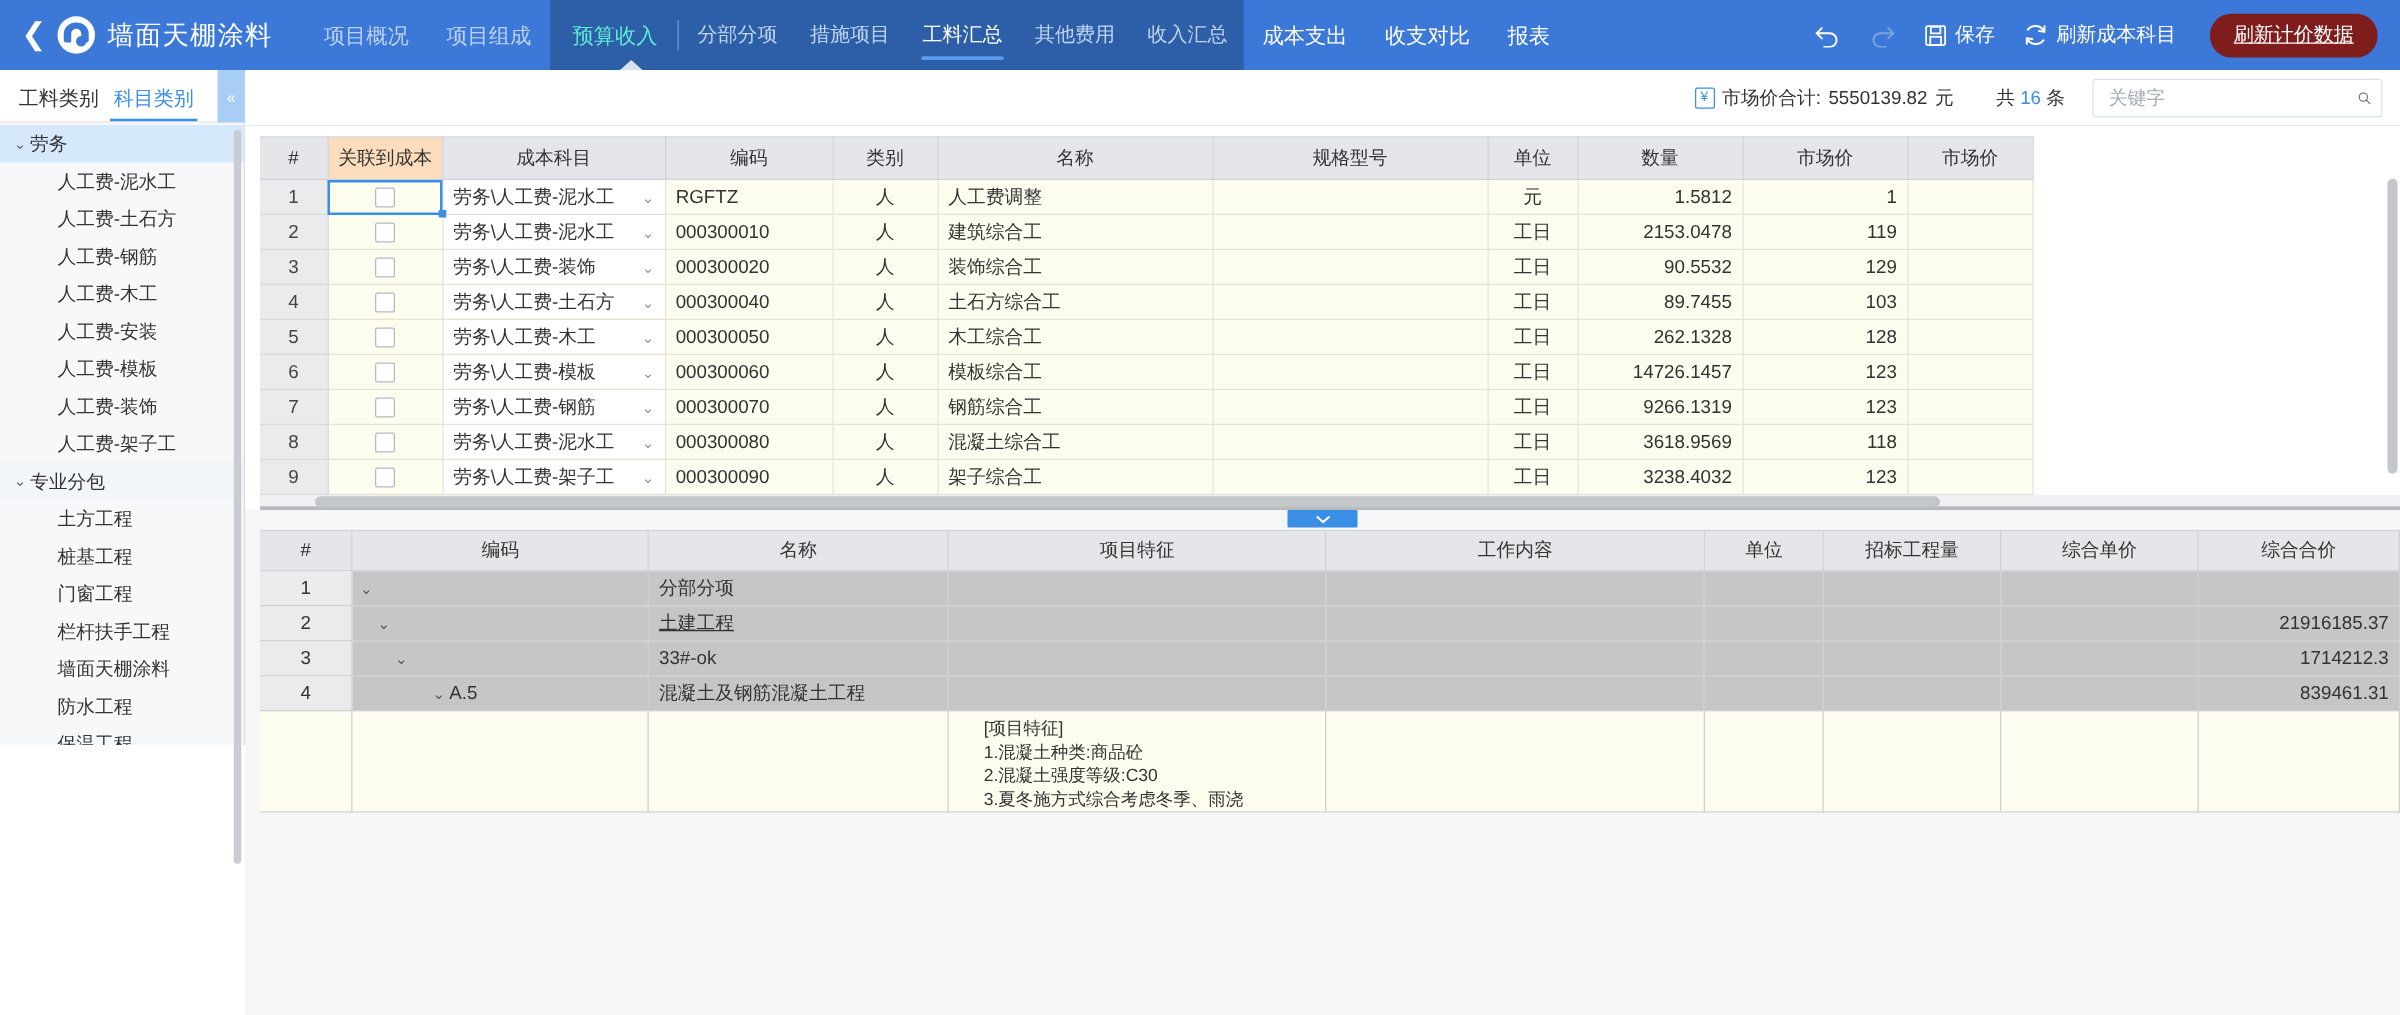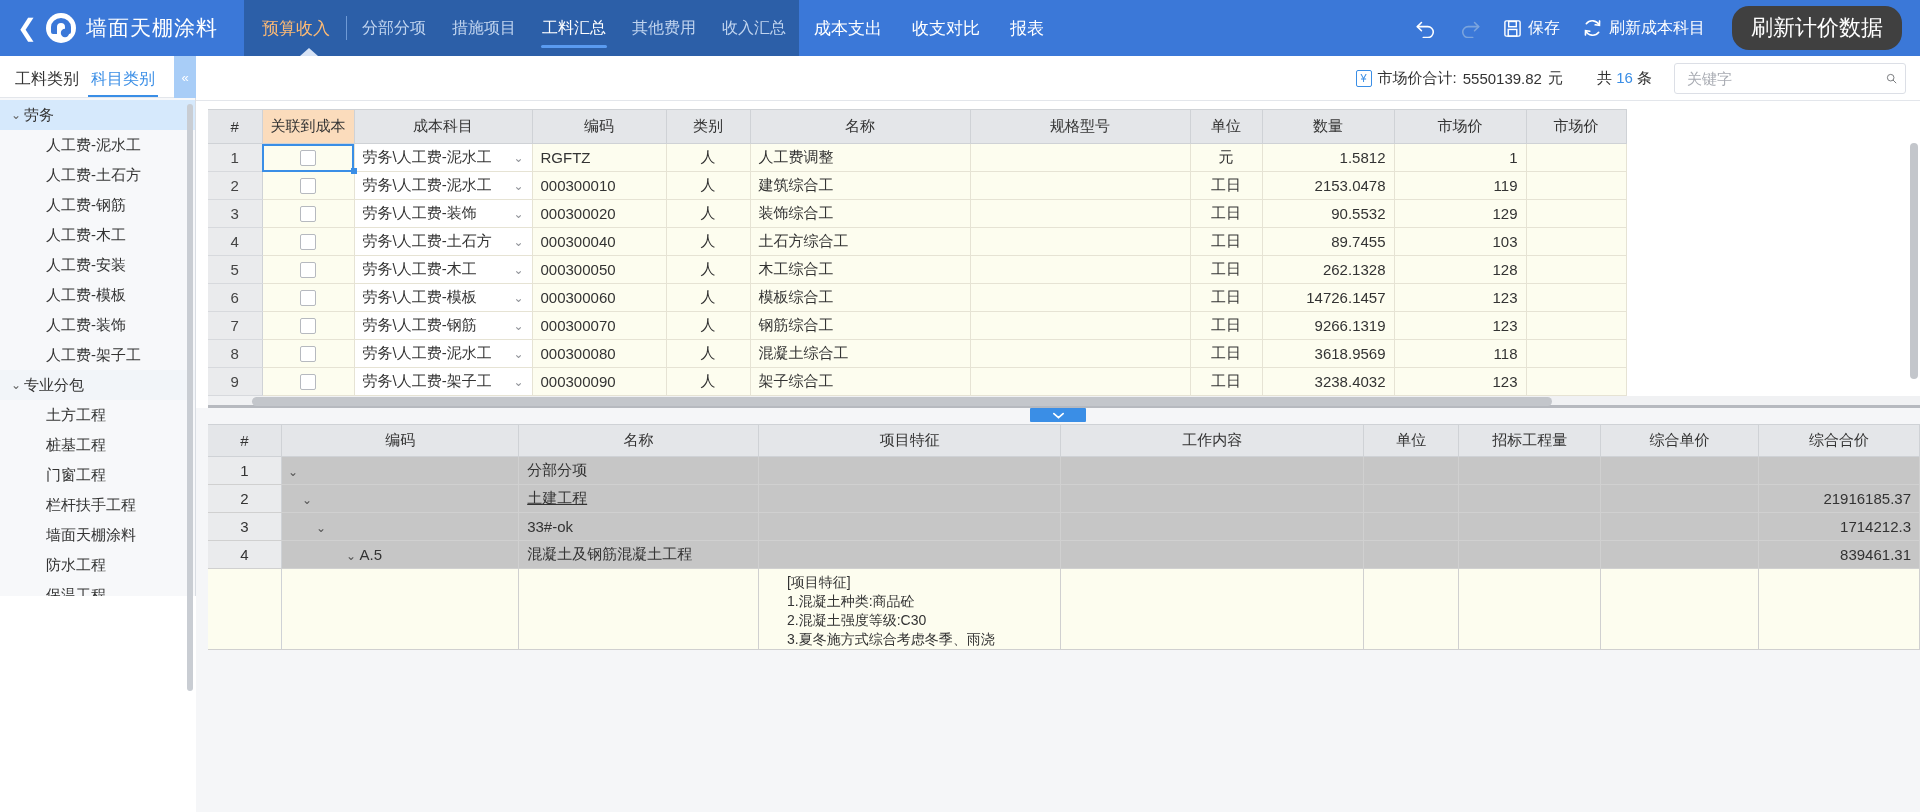--- a/index.html
+++ b/index.html
@@ -33,21 +33,21 @@
   .nav-item {
     display: flex; align-items: center; padding: 0 15px;
     font-size: 17px; color: #c6d9f2; cursor: pointer; white-space: nowrap;
     position: relative;
   }
   .nav-item.dim { color: #bcd2ee; }
   .nav-item.white { color: #ffffff; }
   .nav-section {
     background: #2c5fa8; display:flex; align-items:stretch; height:56px; position: relative;
   }
-  .nav-section .nav-item.primary { color:#fdba74; font-size: 17px; padding: 0 14px 0 18px;}
+  .nav-section .nav-item.primary { color:#5eead4; font-size: 17px; padding: 0 14px 0 18px;}
   .nav-caret {
     position: absolute; bottom: 0; left: 56px;
     width: 0; height: 0; border-left: 9px solid transparent;
     border-right: 9px solid transparent; border-bottom: 8px solid #d7e3f5;
   }
   .nav-divider { width:1px; background:#6f9ad6; margin: 16px 2px; height: 24px; align-self:center;}
   .sub-item {
     display:flex; align-items:center; padding: 0 13px; font-size: 16px;
     color:#c0d4ef; cursor:pointer; position: relative; white-space: nowrap;
   }
@@ -59,22 +59,22 @@
   .topbar-right {
     margin-left: auto; display:flex; align-items:center; gap: 4px;
     padding-right: 18px;
   }
   .tb-icon-btn {
     display:flex; align-items:center; gap:6px; padding: 6px 9px;
     font-size: 16px; color:#fff; cursor:pointer; white-space: nowrap;
   }
   .tb-icon-btn.disabled { color:#7ba4dd; }
   .pill-btn {
-    background:#404040; color:#fff; font-size:22px; border-radius: 17px;
-    padding: 7px 19px; margin-left: 14px; cursor:pointer; white-space: nowrap;
+    background:#7f1d1d; color:#fff; font-size:16px; border-radius: 17px;
+    padding: 7px 19px; margin-left: 14px; cursor:pointer; white-space: nowrap; text-decoration: underline;
   }
 
   
   .body-wrap { display:flex; width:100%; height: 756px; }
 
   
   .sidebar {
     width: 196px; flex: none; background:#f7f8fa;
     border-right: 1px solid #d9dde3; position: relative;
     display:flex; flex-direction: column; height: 540px;
@@ -229,20 +229,24 @@
   <div class="back-arrow">❮</div>
   <div class="logo-mark">
     <svg width="32" height="32" viewBox="0 0 32 32">
       <circle cx="16" cy="16" r="15" fill="#ffffff"></circle>
       <path d="M6 15 a10 9 0 0 1 20 0 v5 a2 2 0 0 1 -2 2 h-4 v-7 a4 4 0 0 0 -8 0 v7 h-4 a2 2 0 0 1 -2 -2 z" fill="#3b78d8"></path>
       <circle cx="20" cy="21" r="4.2" fill="#3b78d8"></circle>
     </svg>
   </div>
   <div class="app-title">墙面天棚涂料</div>
 
+  <div class="nav-group">
+    <div class="nav-item dim">项目概况</div>
+    <div class="nav-item dim">项目组成</div>
+  </div>
 
   <div class="nav-section">
     <div class="nav-item primary">预算收入</div>
     <div class="nav-divider"></div>
     <div class="sub-item">分部分项</div>
     <div class="sub-item">措施项目</div>
     <div class="sub-item active">工料汇总</div>
     <div class="sub-item">其他费用</div>
     <div class="sub-item">收入汇总</div>
     <div class="nav-caret"></div>

